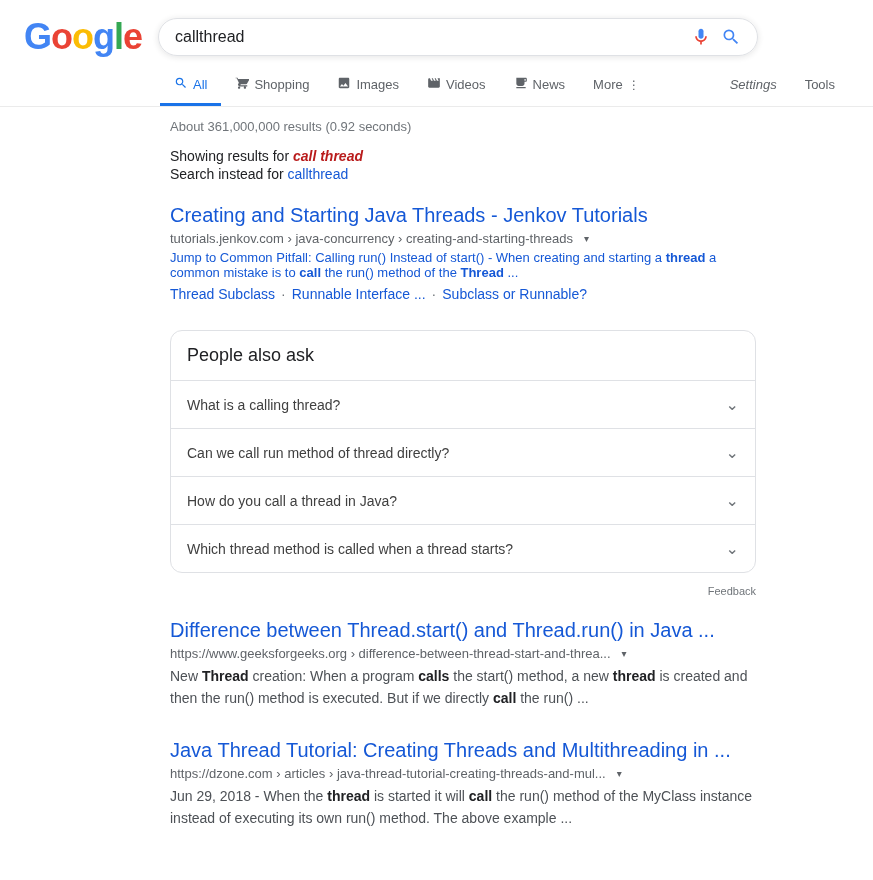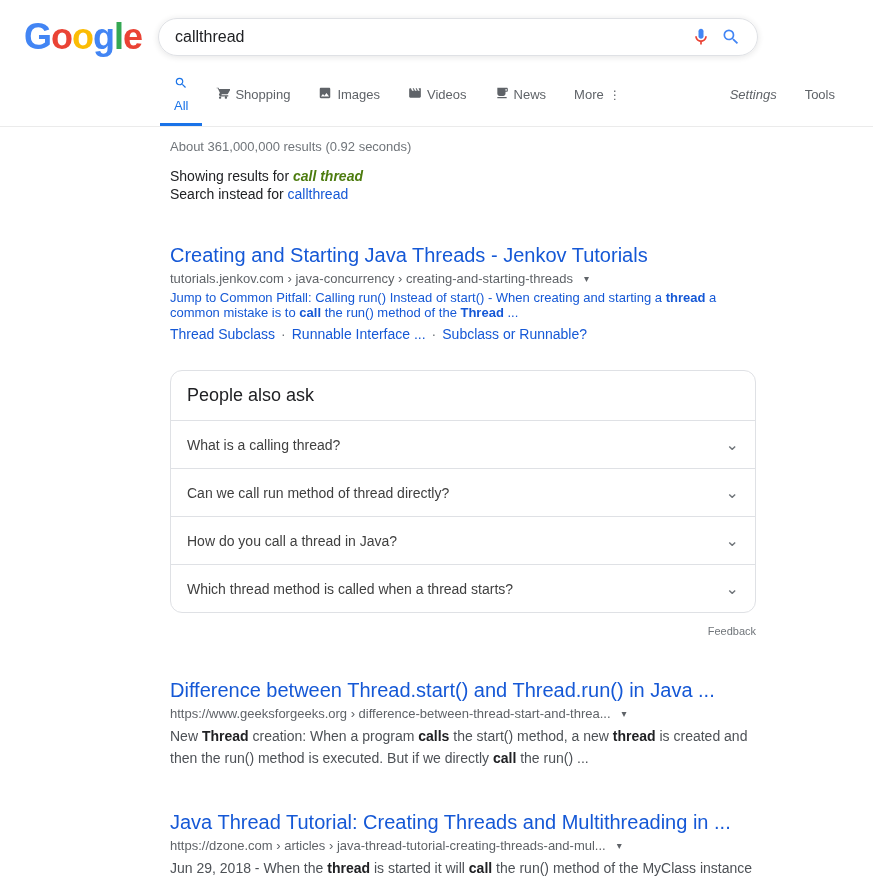--- a/index.html
+++ b/index.html
@@ -79,21 +79,20 @@
       cursor: pointer;
       color: #5f6368;
       font-size: 13px;
       border-bottom: 3px solid transparent;
       text-decoration: none;
       position: relative;
     }
     .nav-tab.active {
       color: #1a73e8;
       border-bottom: 3px solid #1a73e8;
-      flex-direction: column;
     }
     .nav-tab-icon { font-size: 14px; }
     .nav-settings { margin-left: auto; font-style: italic; }
 
     
     .results-area {
       padding: 12px 24px 24px 170px;
       max-width: 780px;
     }
     .result-stats {
@@ -101,35 +100,34 @@
       font-size: 13px;
       margin-bottom: 14px;
     }
     .showing-results {
       font-size: 14px;
       color: #202124;
       margin-bottom: 2px;
     }
     .showing-results strong {
       font-style: italic;
-      color: #4d7c0f;
+      color: #b91c1c;
     }
     .search-instead {
       font-size: 14px;
       color: #202124;
       margin-bottom: 20px;
     }
     .search-instead a {
       color: #1558d6;
       text-decoration: none;
     }
     
     .result-item {
       margin-bottom: 28px;
-      margin-top: 40px;
     }
     .result-title a {
       font-size: 20px;
       color: #1558d6;
       text-decoration: none;
       line-height: 1.3;
     }
     .result-url {
       display: flex;
       align-items: center;

